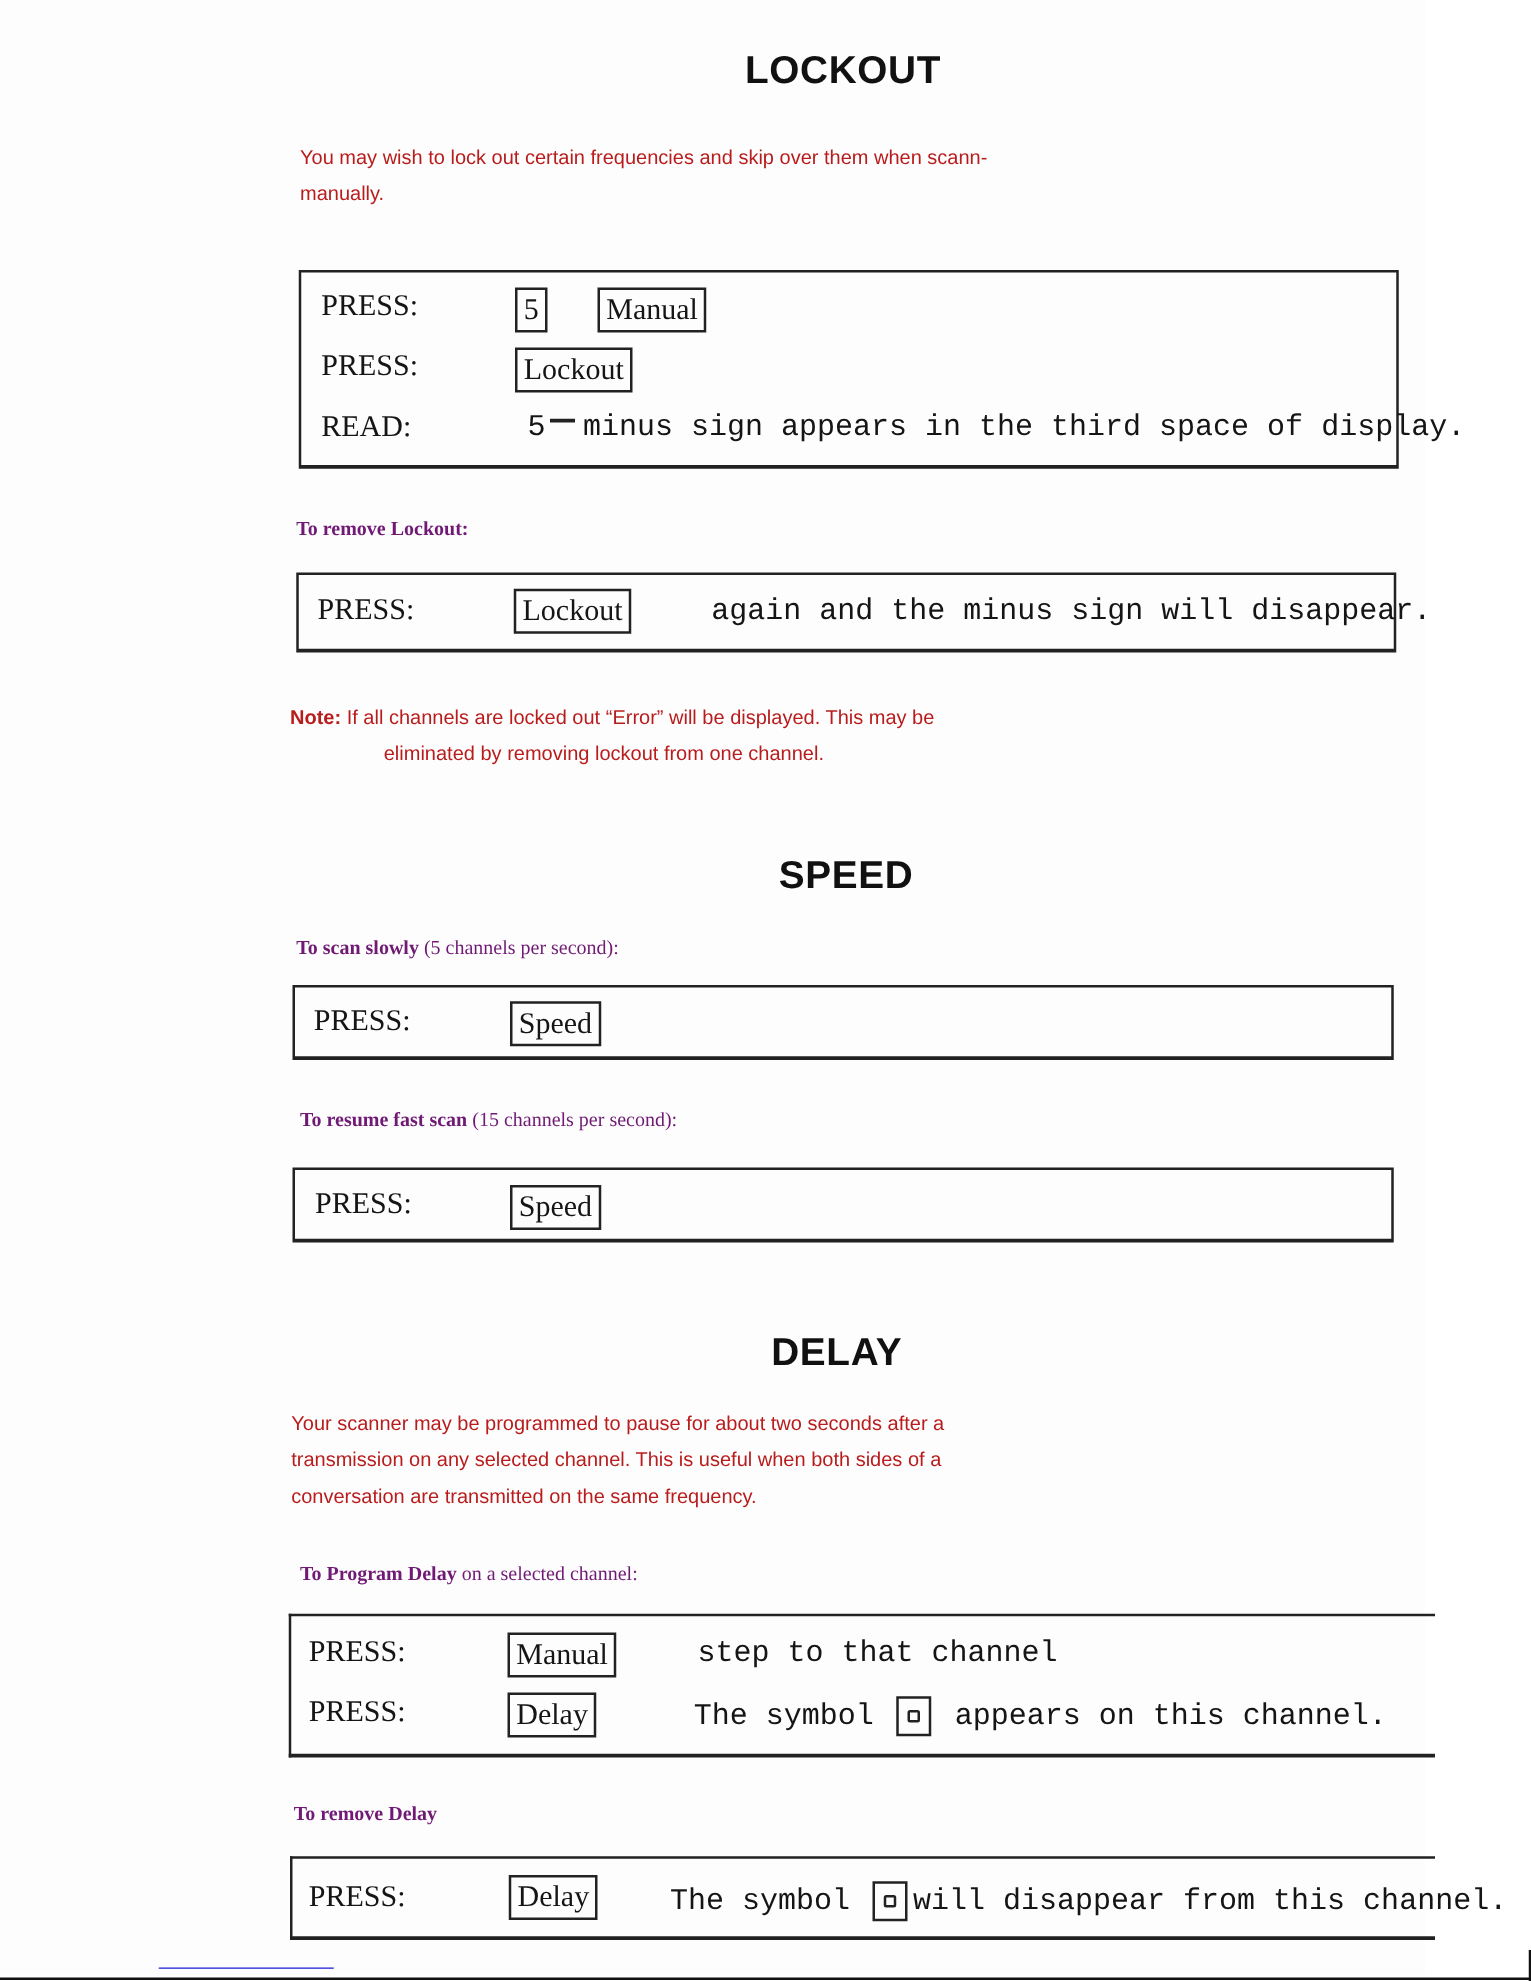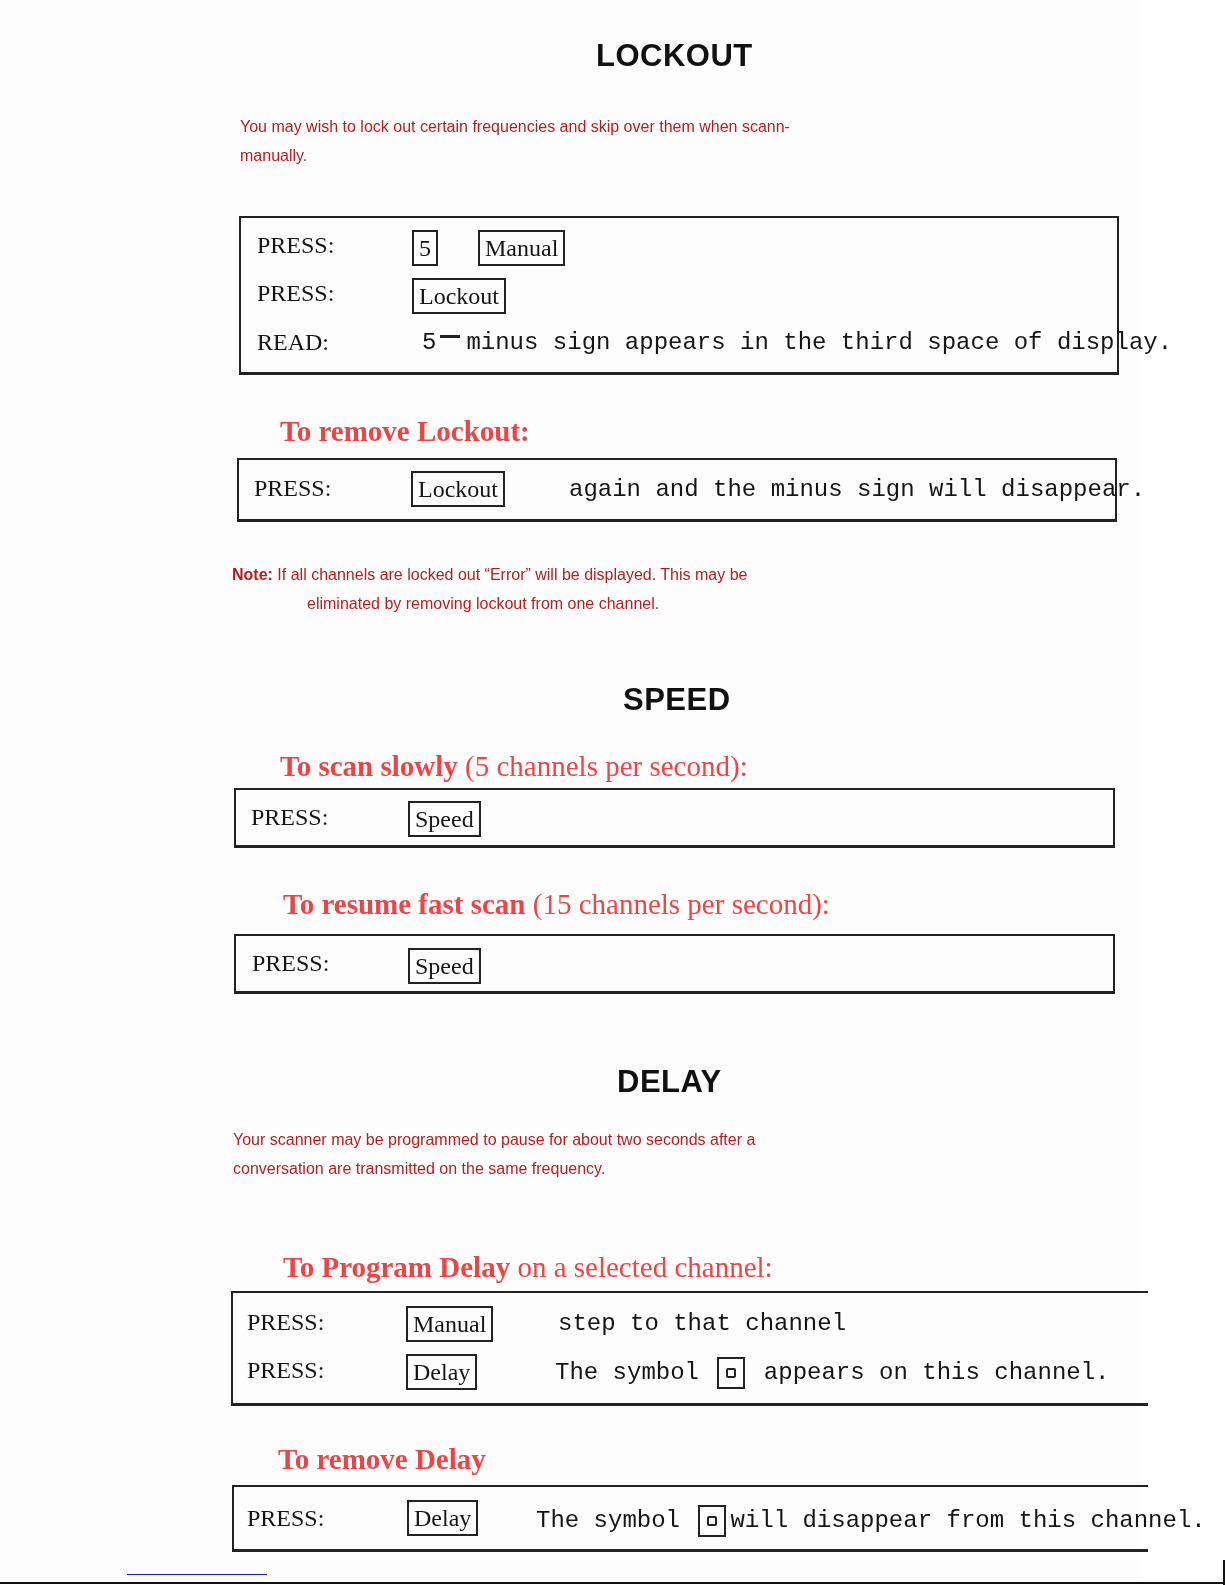--- a/index.html
+++ b/index.html
@@ -3,21 +3,21 @@
 <meta charset="utf-8">
 <style>
   html, body { margin: 0; padding: 0; background: #ffffff; }
   body { width: 1225px; height: 1585px; position: relative; overflow: hidden;
          font-family: "DejaVu Serif", "Liberation Serif", serif; color: #111; }
   .page { position: absolute; left: 0; top: 0; width: 1140px; height: 1580px; background: #fdfdfd; }
   .heading { position: absolute; font-family: "Liberation Sans", sans-serif; font-weight: bold;
              font-size: 31px; letter-spacing: 0.5px; color: #111; }
   .para { position: absolute; font-family: Liberation Sans, sans-serif; font-size: 16px; line-height: 29px; color: #b91c1c; }
   .para b { font-weight: bold; }
-  .sub { position: absolute; font-family: "Liberation Serif", serif; font-size: 29px; color: #ef4444; margin-left: 43px; }
+  .sub { position: absolute; font-family: "Liberation Serif", serif; font-size: 16px; color: #701a75; }
   .box { position: absolute; border: 2px solid #222; border-bottom-width: 3px; background: transparent; text-align: center; }
   .row { position: absolute; font-family: Liberation Mono, monospace; font-size: 24px; color: #151515; white-space: nowrap; }
   .lbl { position: absolute; font-family: "Liberation Serif", serif; font-size: 24px; color: #151515; }
   .key { position: absolute; border: 2px solid #222; padding: 0 5px; font-family: "Liberation Serif", serif;
          font-size: 24px; line-height: 32px; height: 32px; color: #151515; background: transparent; cursor: pointer; }
   .sym { display: inline-block; width: 24px; height: 28px; border: 2px solid #222; vertical-align: middle;
          position: relative; margin: 0 4px; }
   .sym::after { content: ""; position: absolute; left: 7px; top: 9px; width: 6px; height: 6px;
                 border: 2px solid #222; border-radius: 2px; }
   .minus { display: inline-block; width: 20px; height: 3px; background: #222; vertical-align: top;
@@ -78,20 +78,21 @@
 
   <div class="box" style="left:234px; top:934px; width:877px; height:55px;">
     <div class="lbl" style="left:16px; top:14px;">PRESS:</div>
     <div class="key" style="left:172px; top:12px;">Speed</div>
   </div>
 
   <div class="heading" style="left:617px; top:1064px;">DELAY</div>
 
   <div class="para" style="left:233px; top:1125px; width:900px;">
     <div>Your scanner may be programmed to pause for about two seconds after a</div>
+    <div>transmission on any selected channel. This is useful when both sides of a</div>
     <div>conversation are transmitted on the same frequency.</div>
   </div>
 
   <div class="sub" style="left:240px; top:1251px;"><b>To Program Delay</b><span> on a selected channel:</span></div>
 
   <div class="box" style="left:231px; top:1291px; width:915px; height:110px; border-right:none;">
     <div class="lbl" style="left:14px; top:16px;">PRESS:</div>
     <div class="key" style="left:173px; top:13px;">Manual</div>
     <div class="row" style="left:325px; top:17px;">step to that channel</div>
 

